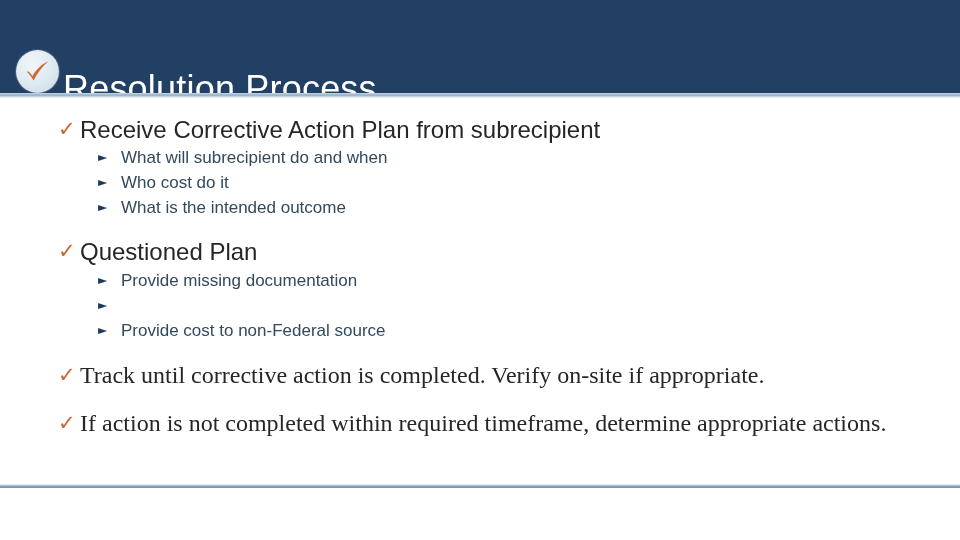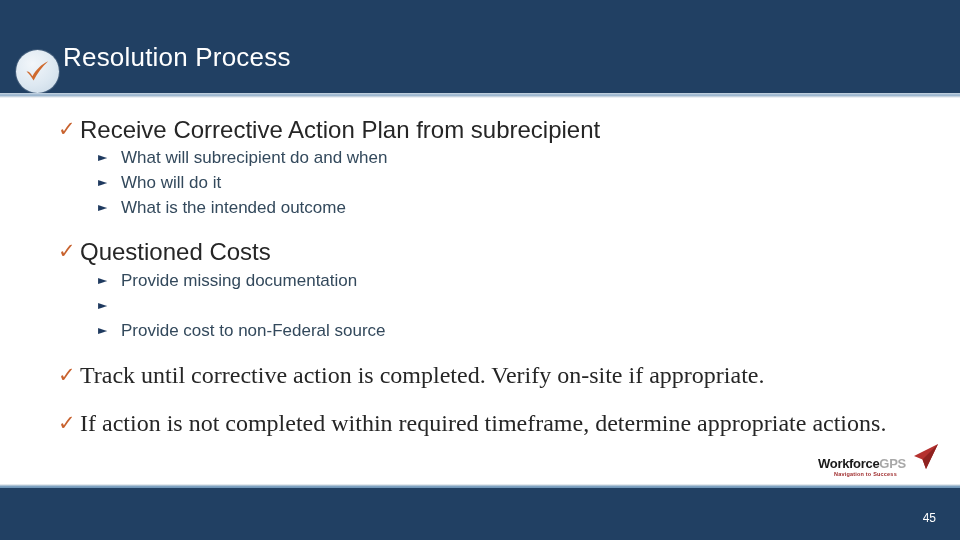--- a/index.html
+++ b/index.html
@@ -21,22 +21,22 @@
     background:linear-gradient(to bottom,#c9d6e2 0%,#93b0cb 45%,#cfdae4 75%,#ffffff 100%);
   }
   .header-icon{
     position:absolute;left:16px;top:50px;width:43px;height:43px;
     border-radius:50%;
     background:radial-gradient(circle at 38% 32%, #f2f6fa 0%, #dde8f1 55%, #c7d7e5 100%);
     box-shadow:0 0 0 1px rgba(255,255,255,.15);
   }
   .header-icon svg{position:absolute;left:9px;top:10px;}
   .header-title{
-    position:absolute;left:63px;top:39px;
-    font-size:26px;line-height:36px;color:#ffffff;
+    position:absolute;left:63px;top:71px;
+    font-size:36px;line-height:36px;color:#ffffff;
     letter-spacing:.2px;white-space:nowrap;
   }
 
   
   .body{position:absolute;left:0;top:98px;width:960px;height:389px;}
 
   .lvl1{position:absolute;display:flex;align-items:flex-start;}
   .lvl1 .tick{
     width:22px;flex:0 0 22px;color:#c8622e;font-size:21px;line-height:26px;
     font-family:"DejaVu Sans", sans-serif;
@@ -104,30 +104,30 @@
     <div class="lvl1" style="left:58px;top:18px;width:830px;">
       <span class="tick">✓</span>
       <span class="txt">Receive Corrective Action Plan from subrecipient</span>
     </div>
     <div class="lvl2" style="left:98px;top:47px;width:760px;">
       <span class="tri">►</span>
       <span class="txt">What will subrecipient do and when</span>
     </div>
     <div class="lvl2" style="left:98px;top:72px;width:760px;">
       <span class="tri">►</span>
-      <span class="txt">Who will do it</span>
+      <span class="txt">Who cost do it</span>
     </div>
     <div class="lvl2" style="left:98px;top:97px;width:760px;">
       <span class="tri">►</span>
       <span class="txt">What is the intended outcome</span>
     </div>
 
     <div class="lvl1" style="left:58px;top:140px;width:830px;">
       <span class="tick">✓</span>
-      <span class="txt">Questioned Costs</span>
+      <span class="txt">Questioned Plan</span>
     </div>
     <div class="lvl2" style="left:98px;top:170px;width:760px;">
       <span class="tri">►</span>
       <span class="txt">Provide missing documentation</span>
     </div>
     <div class="lvl2" style="left:98px;top:195px;width:760px;">
       <span class="tri">►</span>
     </div>
     <div class="lvl2" style="left:98px;top:220px;width:760px;">
       <span class="tri">►</span>
@@ -139,29 +139,16 @@
       <span class="txt">Track until corrective action is completed. Verify on-site if appropriate.</span>
     </div>
 
     <div class="lvl1 wide" style="left:58px;top:312px;width:860px;">
       <span class="tick">✓</span>
       <span class="txt">If action is not completed within required timeframe, determine appropriate actions.</span>
     </div>
 
   </div>
 
-  <div class="logo">
-    <div class="arrow">
-      <svg width="38" height="32" viewBox="0 0 38 32" xmlns="http://www.w3.org/2000/svg">
-        <path d="M36 1 L12 13 L20.5 16.5 L24 26 Z" fill="#b5312f"></path>
-        <path d="M36 1 L20.5 16.5 L24 26 Z" fill="#8f2220"></path>
-      </svg>
-    </div>
-    <div class="wordmark"><span>Workforce</span><span class="gps">GPS</span></div>
-    <div class="tagline">Navigation to Success</div>
-  </div>
 
   <div class="footer-accent"></div>
-  <div class="footer">
-    <div class="page-number">45</div>
-  </div>
 
 </div>
 
 </body></html>

